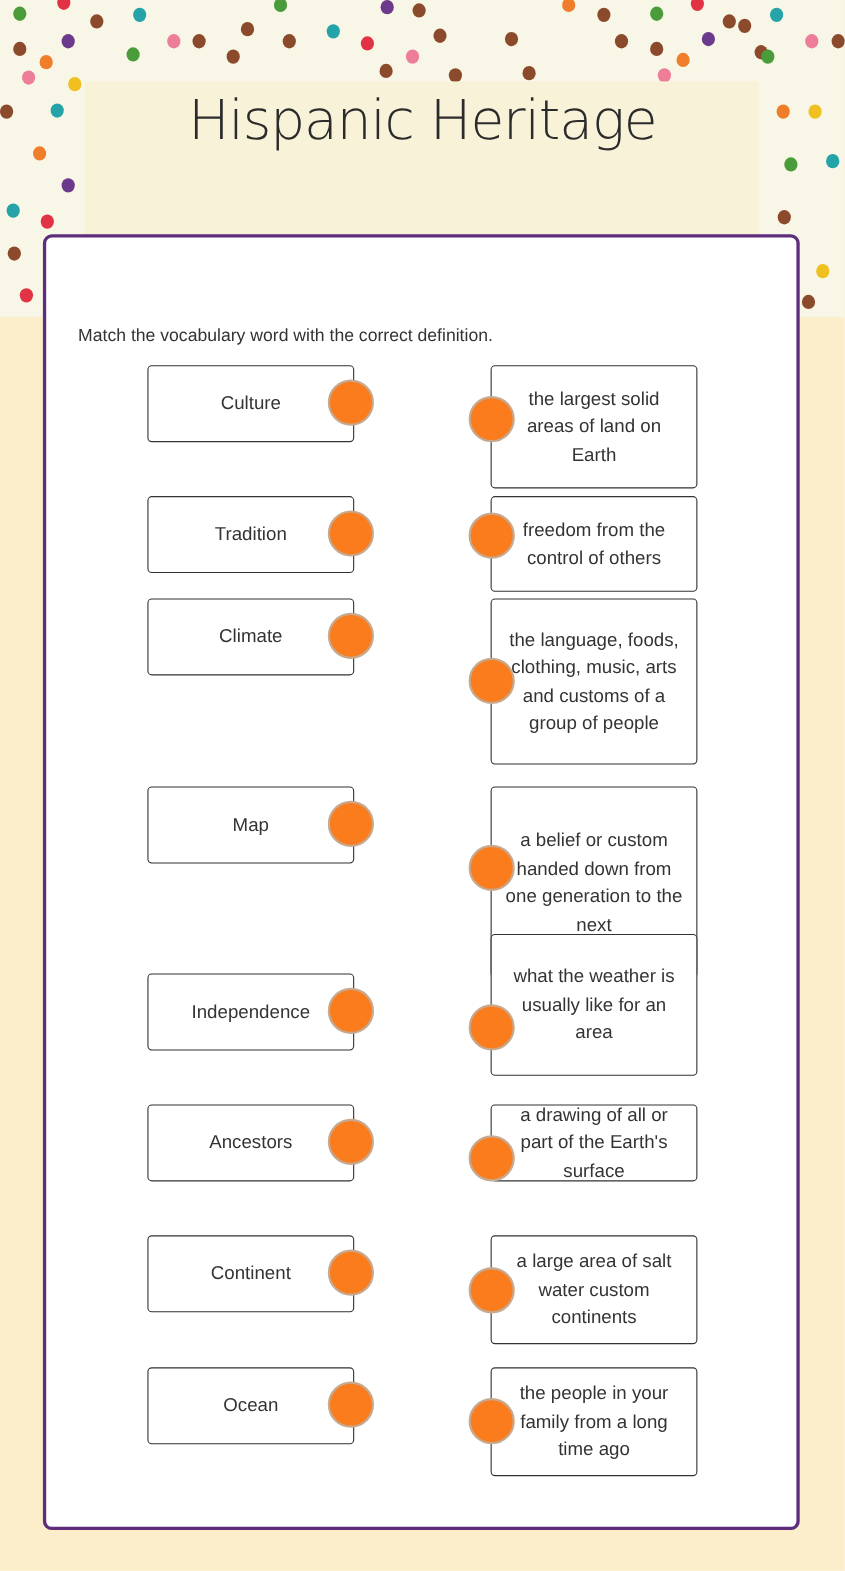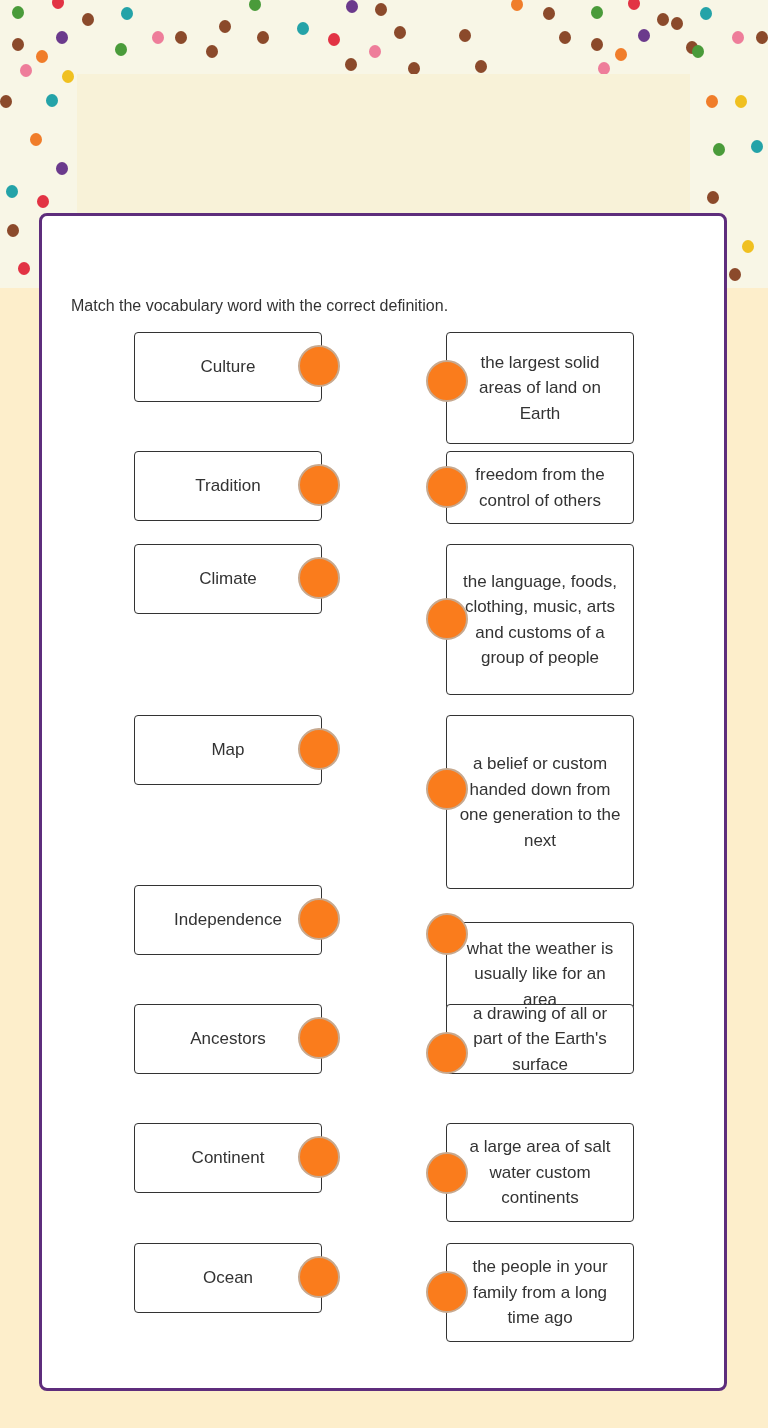--- a/index.html
+++ b/index.html
@@ -104,20 +104,21 @@
   <div class="dot" style="left:37px;top:195px;background:#e23344"></div>
   <div class="dot" style="left:707px;top:191px;background:#8b4a2b"></div>
   <div class="dot" style="left:7px;top:224px;background:#8b4a2b"></div>
   <div class="dot" style="left:742px;top:240px;background:#f0c020"></div>
   <div class="dot" style="left:18px;top:262px;background:#e23344"></div>
   <div class="dot" style="left:729px;top:268px;background:#8b4a2b"></div>
 </div>
 
 <div class="title-panel"></div>
 <div class="title">
+  <div>Hispanic Heritage</div>
 </div>
 
 <div class="card"></div>
 
 <div class="instructions">Match the vocabulary word with the correct definition.</div>
 
 <div class="box left" style="top:332px">
     <span>Culture</span>
   </div>
 <div class="knob" style="left:298px;top:345px"></div>
@@ -155,36 +156,36 @@
 <div class="box left" style="top:1243px">
     <span>Ocean</span>
   </div>
 <div class="knob" style="left:298px;top:1256px"></div>
 
 <div class="box right" style="top:332px;height:112px">
     <span>the largest solid areas of land on Earth</span>
   </div>
 <div class="knob" style="left:426px;top:360px"></div>
 
-<div class="box right" style="top:451px;height:73px">
+<div class="box right" style="top:451px;height:87px">
     <span>freedom from the control of others</span>
   </div>
 <div class="knob" style="left:426px;top:466px"></div>
 
 <div class="box right" style="top:544px;height:151px">
     <span>the language, foods, clothing, music, arts and customs of a group of people</span>
   </div>
 <div class="knob" style="left:426px;top:598px"></div>
 
 <div class="box right" style="top:715px;height:174px">
     <span>a belief or custom handed down from one generation to the next</span>
   </div>
 <div class="knob" style="left:426px;top:768px"></div>
 
-<div class="box right" style="top:922px;height:104px">
+<div class="box right" style="top:849px;height:129px">
     <span>what the weather is usually like for an area</span>
   </div>
 <div class="knob" style="left:426px;top:913px"></div>
 
 <div class="box right" style="top:1004px;height:70px">
     <span>a drawing of all or part of the Earth's surface</span>
   </div>
 <div class="knob" style="left:426px;top:1032px"></div>
 
 <div class="box right" style="top:1123px;height:99px">

